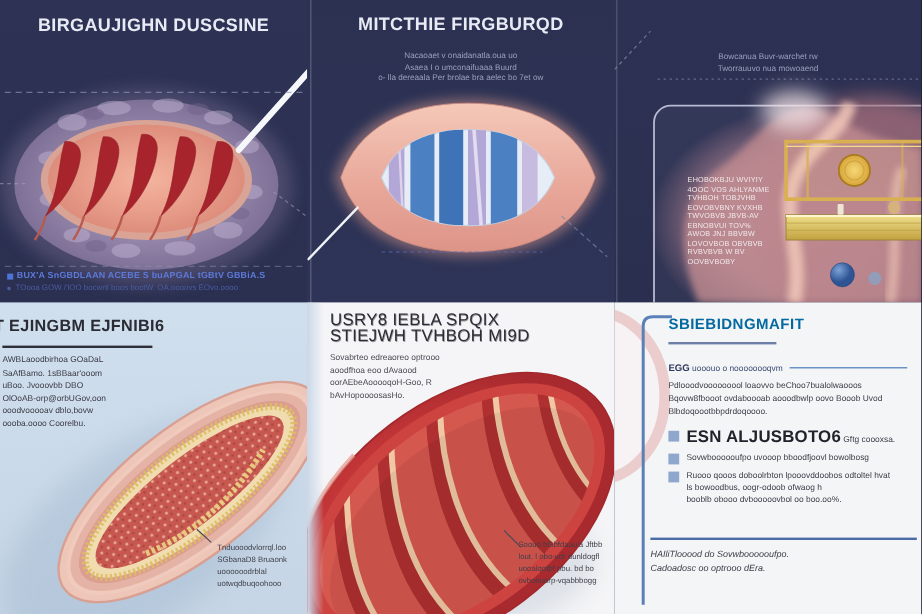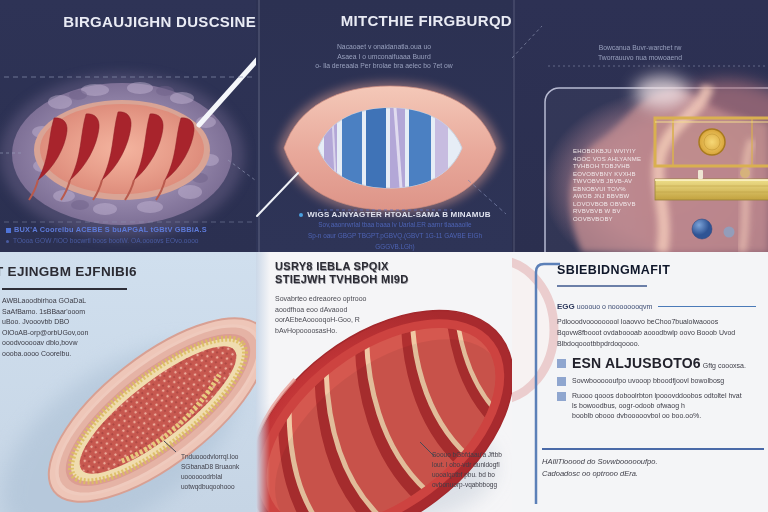--- a/index.html
+++ b/index.html
@@ -9,38 +9,38 @@
   .p1{left:0;top:0;width:256px;height:252px;background:linear-gradient(180deg,#2e3356,#2b3051);}
   .p2{left:256px;top:0;width:256px;height:252px;background:linear-gradient(180deg,#2c3152,#2e3457);}
   .p3{left:512px;top:0;width:256px;height:252px;background:linear-gradient(180deg,#2d3154,#2b2f4f);}
   .p4{left:0;top:252px;width:256px;height:260px;background:linear-gradient(180deg,#d0dfee,#c6d5e5);}
   .p5{left:256px;top:252px;width:256px;height:260px;background:#f5f5f7;}
   .p5 .edge{position:absolute;left:0;top:0;width:14px;height:260px;
             background:linear-gradient(90deg,#cbd8e8,rgba(245,245,247,0));}
   .p6{left:512px;top:252px;width:256px;height:260px;background:#f4f5f7;}
   svg{position:absolute;left:0;top:0;}
   .abs{position:absolute;}
-  .ttl{width:100%;text-align:right;color:#e9ebf4;font-weight:bold;
+  .ttl{width:100%;text-align:center;color:#e9ebf4;font-weight:bold;
        font-size:15px;letter-spacing:.3px;}
   .sub{width:100%;text-align:center;color:#98a0bd;font-size:6.8px;line-height:9.5px;}
   .cap1{color:#5d7ad8;font-weight:bold;font-size:7.4px;letter-spacing:.2px;}
   .cap2{color:#4a5ca2;font-size:6.6px;}
   .sq{display:inline-block;width:5px;height:5px;background:#4f74d8;margin-right:3px;vertical-align:middle;}
   .dot{display:inline-block;width:4px;height:4px;border-radius:50%;background:#4aa0e0;margin-right:4px;vertical-align:middle;}
   .capT{color:#dfe2ee;font-weight:bold;font-size:8px;letter-spacing:.2px;}
   .capB{color:#4d63b4;font-size:6.4px;line-height:11px;}
   .lbl{color:#f1e8ea;font-size:6px;line-height:7.5px;letter-spacing:.2px;}
   .h4{color:#2b2b33;font-weight:bold;font-size:13.5px;letter-spacing:.3px;white-space:nowrap;}
   .rule4{height:2px;background:#2e2e38;}
   .body4{color:#3a3a44;font-size:7px;line-height:10.5px;}
   .cap4{color:#3e3e48;font-size:6.5px;line-height:10px;}
-  .h5{color:#2c2c34;font-weight:bold;font-size:11px;line-height:13px;
+  .h5{color:#2c2c34;font-weight:normal;font-size:14px;line-height:13px;
       letter-spacing:.3px;text-shadow:.6px .6px 0 #9a9aa2;}
   .body5{color:#4a4a52;font-size:7px;line-height:10.5px;}
-  .h6{color:#0f172a;font-weight:bold;font-size:12.5px;letter-spacing:.4px;}
+  .h6{color:#0369a1;font-weight:bold;font-size:12.5px;letter-spacing:.4px;}
   .rule6{height:2px;background:#6b7fa8;}
   .lead6{color:#3a4a72;font-size:7px;}
   .lead6 b{font-size:8px;color:#2e3a5e;text-align:right;}
   .hr6{height:1.5px;background:#4a7ab8;}
   .body6{color:#3c3c46;font-size:7px;line-height:11px;}
   .brow{display:flex;align-items:flex-start;margin-bottom:5px;}
   .bsq{flex:0 0 auto;width:9px;height:9px;background:#8fa6cf;margin-right:6px;margin-top:1px;}
   .btxt{color:#3c3c46;font-size:7px;line-height:10px;}
   .btxt b{font-size:14px;color:#22222c;letter-spacing:.2px;}
   .foot6{color:#3c3c46;font-size:7.5px;line-height:12px;font-style:italic;}
@@ -114,21 +114,21 @@
           </g>
       </g>
       <line x1="257" y1="60" x2="199" y2="125" stroke="#f5f7fb" stroke-width="5" stroke-linecap="round"></line>
       <line x1="4" y1="77" x2="252" y2="77" stroke="#8f97b4" stroke-width="1" stroke-dasharray="5 4" opacity="0.65"></line>
       <line x1="4" y1="222" x2="252" y2="222" stroke="#8f97b4" stroke-width="1" stroke-dasharray="5 4" opacity="0.45"></line>
       <line x1="0" y1="153" x2="22" y2="153" stroke="#9aa2bd" stroke-width="1" stroke-dasharray="3 3" opacity="0.6"></line>
       <line x1="228" y1="160" x2="255" y2="180" stroke="#9aa2bd" stroke-width="1" stroke-dasharray="3 3" opacity="0.6"></line>
     </svg>
     <div class="abs ttl" style="top:13px;">BIRGAUJIGHN DUSCSINE</div>
     <div class="abs" style="left:6px;top:225px;width:246px;">
-      <div class="cap1"><span class="sq"></span><span>BUX'A Coorelbu ACEBE S buAPGAL tGBtV GBBiA.S</span></div>
+      <div class="cap1"><span class="sq"></span><span>BUX'A SnGBDLAAN ACEBE S buAPGAL tGBtV GBBiA.S</span></div>
       <div class="cap2" style="margin-top:3px;"><span class="dot" style="background:#4a5ca2;width:3px;height:3px;"></span><span>TOooa GOW /'lOO bocwrtl boos bootW. OA.oooovs EOvo.oooo</span></div>
     </div>
   </div>
 
   <div class="panel p2">
     <svg width="256" height="252" viewBox="0 0 256 252">
       <defs>
         <linearGradient id="p2pg" x1="0" y1="0" x2="0" y2="1">
             <stop offset="0%" stop-color="#f4c8b8"></stop>
             <stop offset="55%" stop-color="#e8a89a"></stop>
@@ -159,25 +159,20 @@
       </g>
       <line x1="62" y1="210" x2="196" y2="210" stroke="#5a6fc0" stroke-width="1" stroke-dasharray="3 3" opacity="0.75"></line>
       <line x1="1" y1="216" x2="42" y2="173" stroke="#eef1f6" stroke-width="2" stroke-linecap="round"></line>
       <line x1="212" y1="180" x2="250" y2="214" stroke="#7e88b0" stroke-width="1" stroke-dasharray="4 3" opacity="0.7"></line>
     </svg>
     <div class="abs ttl" style="top:12px;">MITCTHIE FIRGBURQD</div>
     <div class="abs sub" style="top:42px;">
       <div>Nacaoaet v onaidanatla.oua uo</div>
       <div>Asaea I o umconaifuaaa Buurd</div>
       <div>o- lla dereaala Per brolae bra aelec bo 7et ow</div>
-    </div>
-    <div class="abs" style="left:34px;top:210px;width:210px;text-align:center;">
-      <div class="capT"><span class="dot"></span><span>WIGS AJNYAGTER HTOAL-SAMA B MINAMUB</span></div>
-      <div class="capB">Sov,aaonrwrlal tbaa baaa lv Uarlal.ER aarnr tlaaaaolle</div>
-      <div class="capB">Sp-n oaur GBGP TBGPT.pGBVQ.(GBVT 1G-11 GAVBE EIGh GGGVB.LGh)</div>
     </div>
   </div>
 
   <div class="panel p3">
     <svg width="256" height="252" viewBox="0 0 256 252">
       <defs>
         <radialGradient id="p3glow">
             <stop offset="0%" stop-color="#d4a7b3" stop-opacity="0.95"></stop>
             <stop offset="45%" stop-color="#b88795" stop-opacity="0.85"></stop>
             <stop offset="78%" stop-color="#b88795" stop-opacity="0"></stop>

